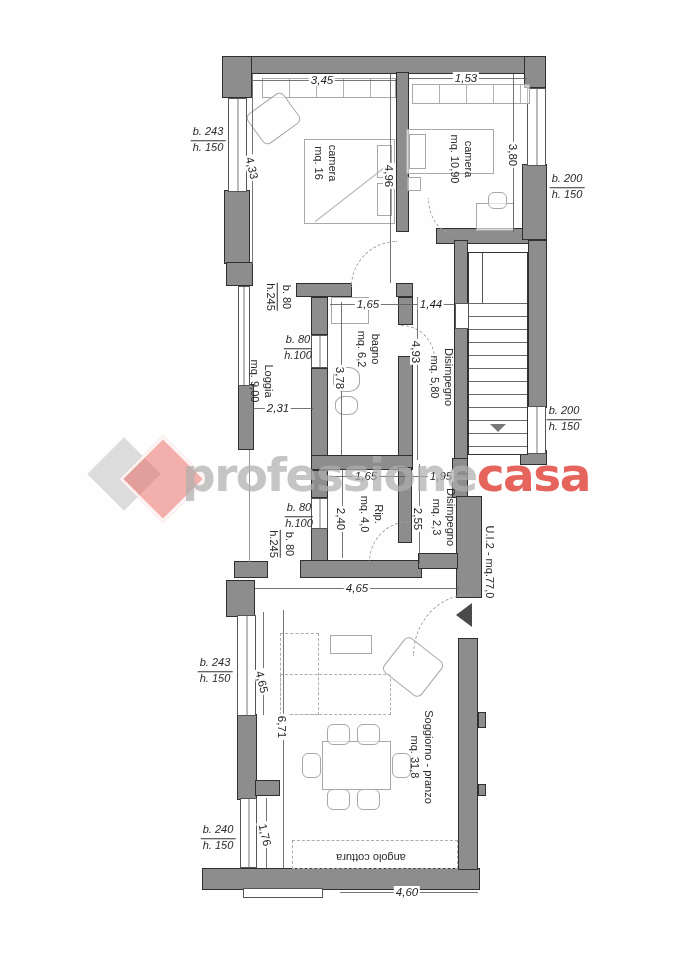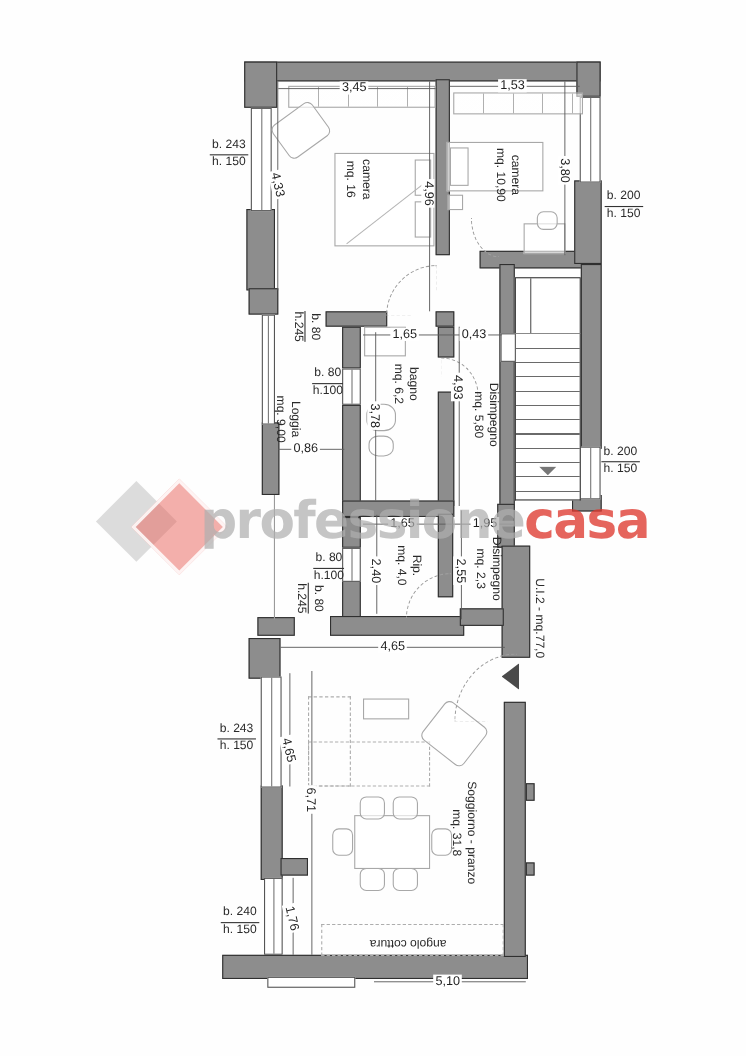--- a/index.html
+++ b/index.html
@@ -12,21 +12,21 @@
   .win{background:#fff;border:1px solid #555;}
   .wline{position:absolute;left:50%;top:0;bottom:0;width:1px;background:#777;transform:translateX(-50%);}
   
   .f{border:1px solid #a8a8a8;background:rgba(255,255,255,.65);}
   .fd{border:1px dashed #adadad;background:transparent;}
   .rnd{border-radius:6px;}
   
   .lbl{font-size:11px;color:#2a2a2a;line-height:1.25;white-space:nowrap;
        display:flex;flex-direction:column;align-items:center;}
   .dim{font-size:11.5px;color:#1f1f1f;background:#fff;padding:0 2px;white-space:nowrap;}
-  .ctr{transform:translate(-50%,-50%);}
+  .ctr{transform:translate(-50%,-50%);font-style:italic;}
   .rot90{transform:translate(-50%,-50%) rotate(90deg);}
   .rot77{transform:translate(-50%,-50%) rotate(77deg);}
   .rot180{transform:translate(-50%,-50%) rotate(180deg);}
   .bline{border-bottom:1px solid #333;padding:0 2px 1px;}
   
   .dl{background:#5d5d5d;opacity:.85;}
   
   .arc{border:0 dashed #9f9f9f;background:transparent;}
   .arc.tl{border-top:1px dashed #9f9f9f;border-left:1px dashed #9f9f9f;border-top-left-radius:100% 100%;}
   .arc.tr{border-top:1px dashed #9f9f9f;border-right:1px dashed #9f9f9f;border-top-right-radius:100% 100%;}
@@ -166,33 +166,33 @@
   <div class="abs dl" style="left:263px;top:612px;width:1px;height:103px"></div>
   <div class="abs dl" style="left:266px;top:798px;width:1px;height:70px"></div>
   <div class="abs dl" style="left:340px;top:892px;width:138px;height:1px"></div>
 
   <div class="abs dim ctr" style="left:322px;top:80px">3,45</div>
   <div class="abs dim ctr" style="left:466px;top:78px">1,53</div>
   <div class="abs dim rot77" style="left:252px;top:168px">4,33</div>
   <div class="abs dim rot90" style="left:389px;top:176px">4,96</div>
   <div class="abs dim rot90" style="left:513px;top:155px">3,80</div>
   <div class="abs dim ctr" style="left:368px;top:304px">1,65</div>
-  <div class="abs dim ctr" style="left:431px;top:304px">0,43</div>
+  <div class="abs dim ctr" style="left:431px;top:304px">1,44</div>
   <div class="abs dim rot90" style="left:416px;top:352px">4,93</div>
   <div class="abs dim rot90" style="left:340px;top:378px">3,78</div>
-  <div class="abs dim ctr" style="left:278px;top:408px">0,86</div>
+  <div class="abs dim ctr" style="left:278px;top:408px">2,31</div>
   <div class="abs dim ctr" style="left:366px;top:476px">1,65</div>
   <div class="abs dim ctr" style="left:441px;top:476px">1,95</div>
   <div class="abs dim rot90" style="left:341px;top:519px">2,40</div>
   <div class="abs dim rot90" style="left:418px;top:519px">2,55</div>
   <div class="abs dim ctr" style="left:357px;top:588px">4,65</div>
   <div class="abs dim rot90" style="left:282px;top:727px">6,71</div>
   <div class="abs dim rot77" style="left:262px;top:682px">4,65</div>
   <div class="abs dim rot77" style="left:265px;top:835px">1,76</div>
-  <div class="abs dim ctr" style="left:407px;top:892px">5,10</div>
+  <div class="abs dim ctr" style="left:407px;top:892px">4,60</div>
 
   <div class="abs lbl ctr" style="left:208px;top:140px">
     <span class="bline">b. 243</span>
     <span>h. 150</span>
   </div>
   <div class="abs lbl ctr" style="left:567px;top:187px">
     <span class="bline">b. 200</span>
     <span>h. 150</span>
   </div>
   <div class="abs lbl rot90" style="left:278px;top:297px">

